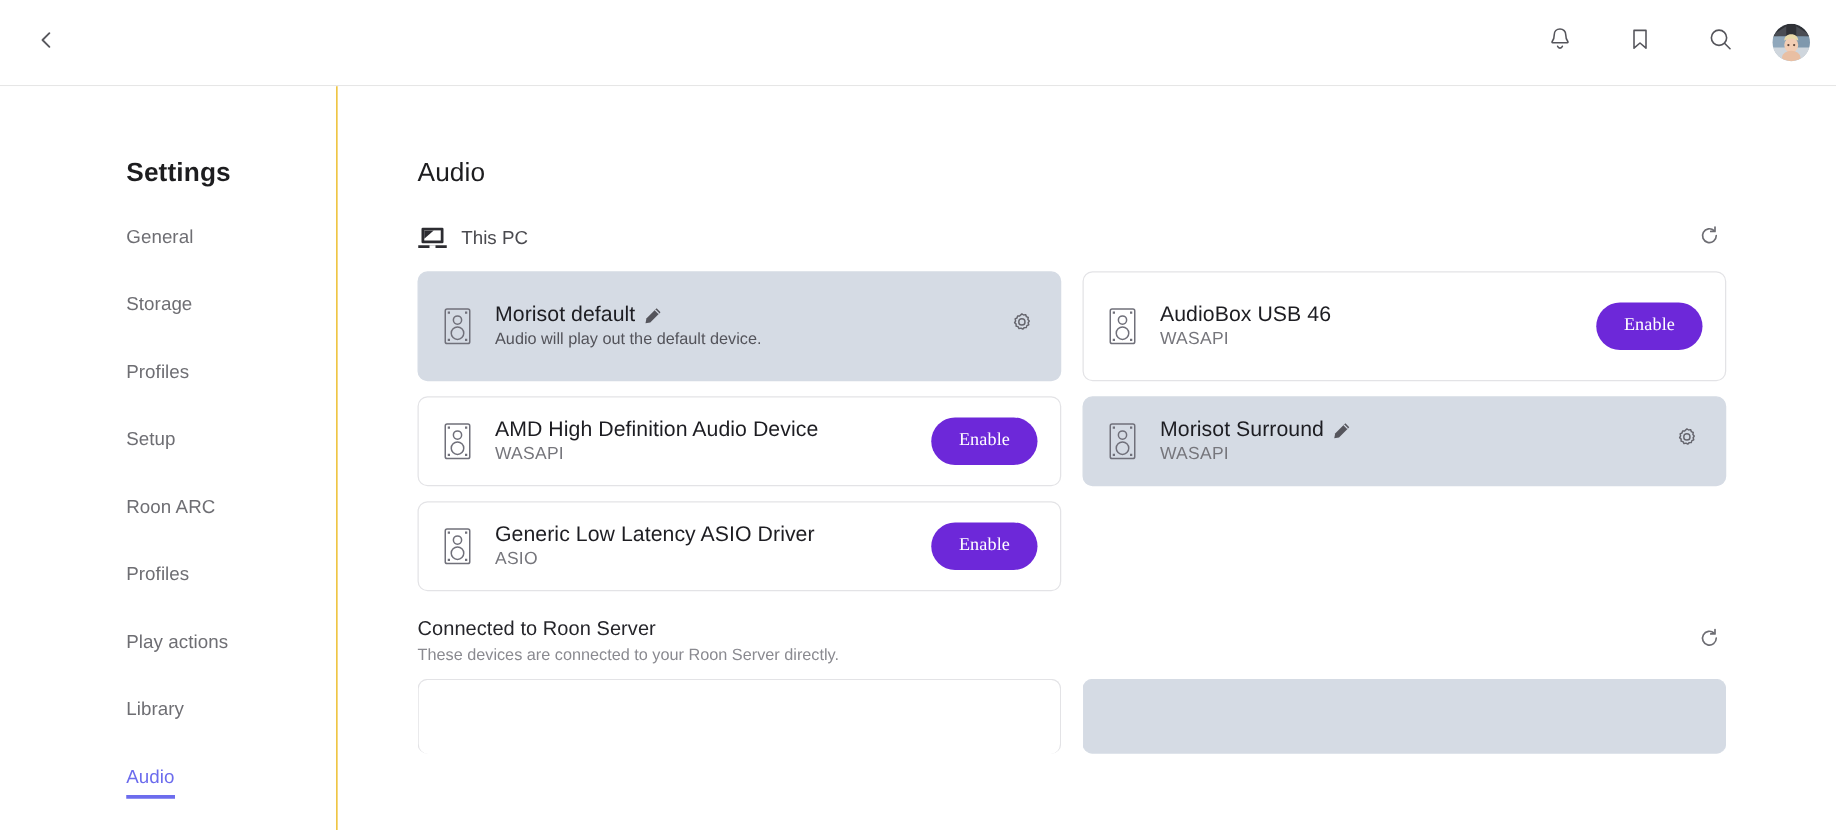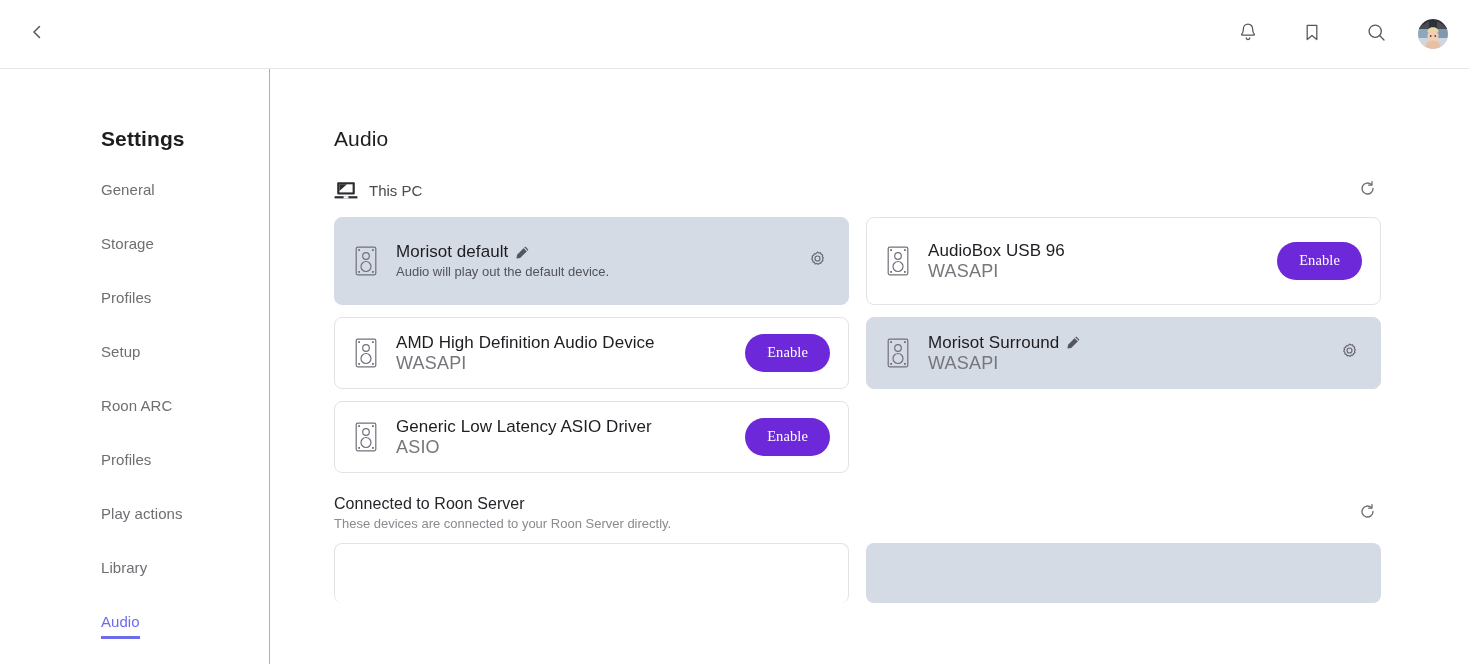--- a/index.html
+++ b/index.html
@@ -177,21 +177,21 @@
   .card-title {
     font-size: 17px;
     font-weight: normal;
     color: #1d1d22;
     display: flex;
     align-items: center;
     gap: 7px;
     letter-spacing: 0.05px;
   }
   .card-sub {
-    font-size: 18px;
+    font-size: 14px;
     color: #76767c;
     margin-top: 4px;
     letter-spacing: 0.2px;
   }
   .card-sub.long {
     font-size: 13px;
     color: #53535a;
     letter-spacing: 0;
   }
   .enable-btn {
@@ -405,21 +405,21 @@
           <circle cx="14" cy="11" r="3.3" stroke="#70707a" stroke-width="1.2"></circle>
           <circle cx="14" cy="21.5" r="5" stroke="#70707a" stroke-width="1.2"></circle>
           <rect x="6.2" y="4.2" width="1.8" height="1.8" fill="#70707a"></rect>
           <rect x="20" y="4.2" width="1.8" height="1.8" fill="#70707a"></rect>
           <rect x="6.2" y="26" width="1.8" height="1.8" fill="#70707a"></rect>
           <rect x="20" y="26" width="1.8" height="1.8" fill="#70707a"></rect>
         </svg>
       </span>
       <span class="card-text">
         <span class="card-title">
-          <span>AudioBox USB 96</span>
+          <span>AudioBox USB 46</span>
         </span>
         <span class="card-sub">WASAPI</span>
       </span>
       <button class="enable-btn">Enable</button>
     </div>
 
     <div class="card tall">
       <span class="card-icon">
         <svg width="28" height="32" viewBox="0 0 28 32" fill="none">
           <rect x="4.2" y="2.2" width="19.6" height="27.6" rx="1.5" stroke="#70707a" stroke-width="1.2"></rect>

